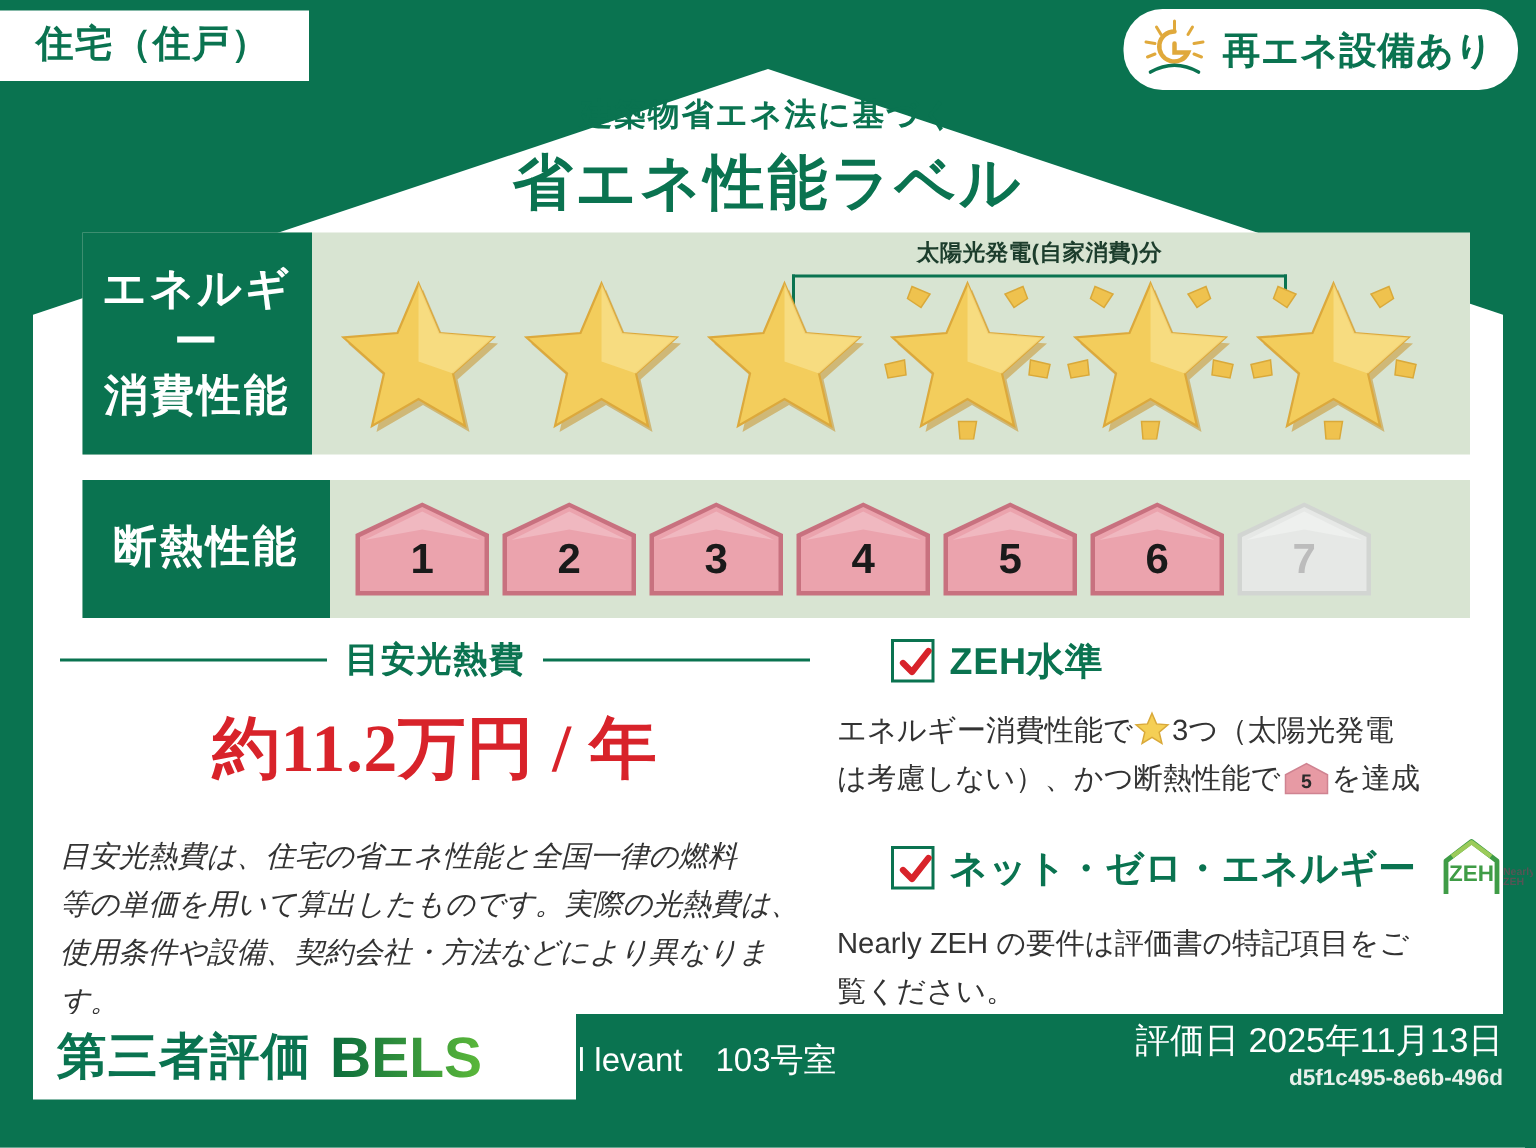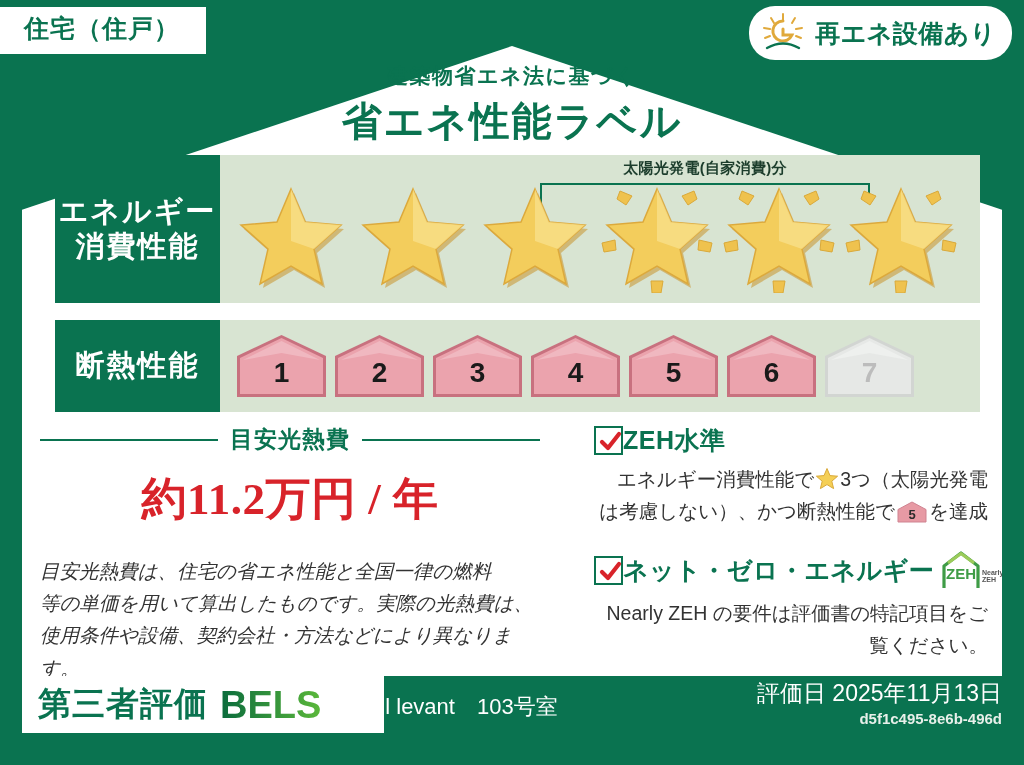--- a/index.html
+++ b/index.html
@@ -104,21 +104,21 @@
     flex-direction: column;
     align-items: center;
     justify-content: center;
     line-height: 1.22;
     flex: none;
     text-align: center;
   }
 
   
   #panel-energy { left: 55px; top: 155px; width: 925px; height: 148px; }
-  #panel-energy .panel-label { width: 165px; }
+  #panel-energy .panel-label { width: 153px; }
   .stars-area { position: relative; flex: 1; }
   .stars-row {
     position: absolute;
     left: 12px; top: 26px;
     display: flex;
     gap: 4px;
     align-items: center;
   }
   .star-cell { position: relative; width: 118px; height: 104px; }
   .star-cell svg { position: absolute; left: 0; top: 0; }
@@ -210,20 +210,21 @@
     color: #333333;
     font-size: 19.5px;
     line-height: 1.65;
     letter-spacing: 0px;
     font-style: italic;
   }
 
   .check-line {
     display: flex;
     align-items: center;
+    gap: 10px;
     padding-left: 36px;
   }
   .chkbox {
     width: 29px; height: 29px;
     border: 2px solid #0a7350;
     background: #ffffff;
     flex: none;
     position: relative;
   }
   .chkbox svg { position: absolute; left: 2px; top: 1px; }
@@ -233,22 +234,21 @@
     font-weight: bold;
     letter-spacing: .5px;
     white-space: nowrap;
   }
   .zeh-logo { width: 62px; height: 42px; flex: none; margin-left: 6px; }
 
   .check-body {
     color: #333333;
     font-size: 19.5px;
     line-height: 1.62;
-    margin-top: 7px;
-    text-align: right;
+    margin-top: 15px;
   }
   .block-2 { margin-top: 22px; }
 
   .inline-star { vertical-align: -4px; margin: 0 1px; }
   .inline-house { vertical-align: -5px; margin: 0 2px; }
 
   
   .footer { position: absolute; left: 0; right: 0; bottom: 0; height: 101px; z-index: 6; }
   .bels-plate {
     position: absolute;

